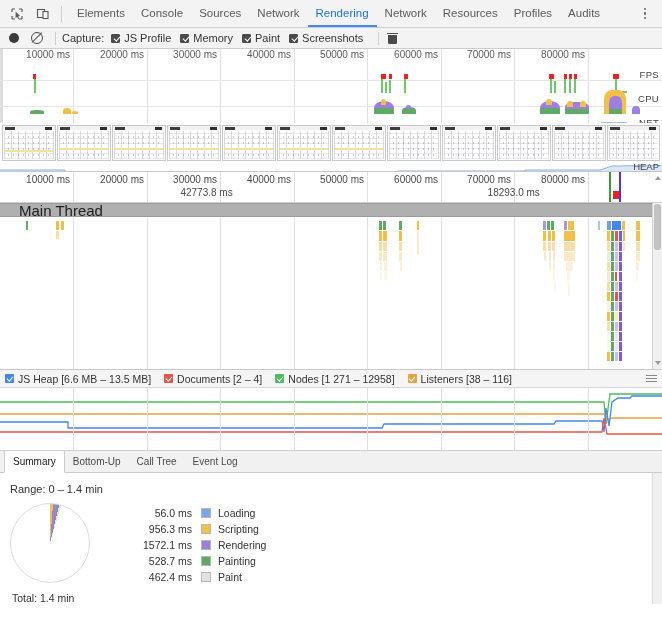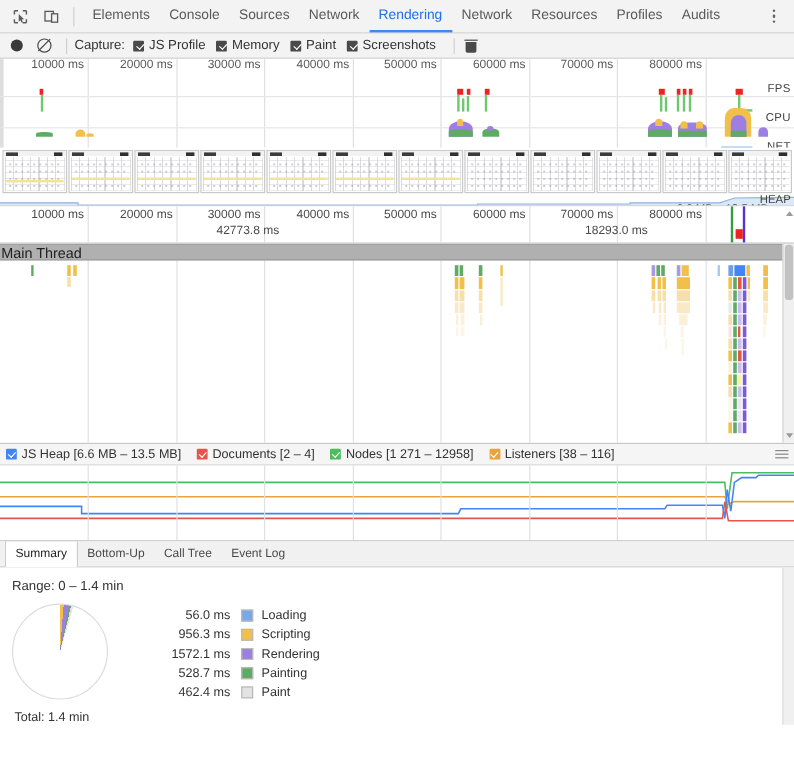--- a/index.html
+++ b/index.html
@@ -94,21 +94,21 @@
   .heapval{position:absolute;right:22px;font-size:9.5px;color:#555;white-space:nowrap;}
 
   
   .mruler{position:relative;height:30px;background:#fff;border-bottom:1px solid #d0d0d0;}
   .mr-tick{position:absolute;top:2px;font-size:10px;color:#4a4a4a;transform:translateX(-100%);padding-right:3px;white-space:nowrap;}
   .mr-dur{position:absolute;top:15px;font-size:10px;color:#4a4a4a;transform:translateX(-50%);white-space:nowrap;}
 
   
   .flame{position:relative;height:166px;background:#fff;border-bottom:1px solid #c8c8c8;overflow:hidden;}
   .mthread{position:absolute;left:0;right:0;top:0;height:14px;background:#b0b0b0;
-    font-size:12px;color:#202020;line-height:14px;padding-left:1px;box-sizing:border-box;
+    font-size:15px;color:#202020;line-height:14px;padding-left:19px;box-sizing:border-box;
     border-top:1px solid #9c9c9c;border-bottom:1px solid #9c9c9c;}
   .ev{position:absolute;}
   .vscroll{position:absolute;right:0;top:0;width:9px;bottom:0;background:#f0f0f0;border-left:1px solid #d5d5d5;}
   .vthumb{position:absolute;right:1px;top:1px;width:7px;height:46px;background:#c2c2c2;border-radius:3px;}
   .scr-arrow{position:absolute;right:1px;width:0;height:0;border-left:3.5px solid transparent;border-right:3.5px solid transparent;}
 
   
   .cnt-legend{display:flex;align-items:center;height:18px;background:#f5f5f5;
     border-bottom:1px solid #d5d5d5;padding:0 5px;box-sizing:border-box;font-size:10.5px;color:#333;}
   .cl-item{display:flex;align-items:center;margin-right:13px;white-space:nowrap;}

